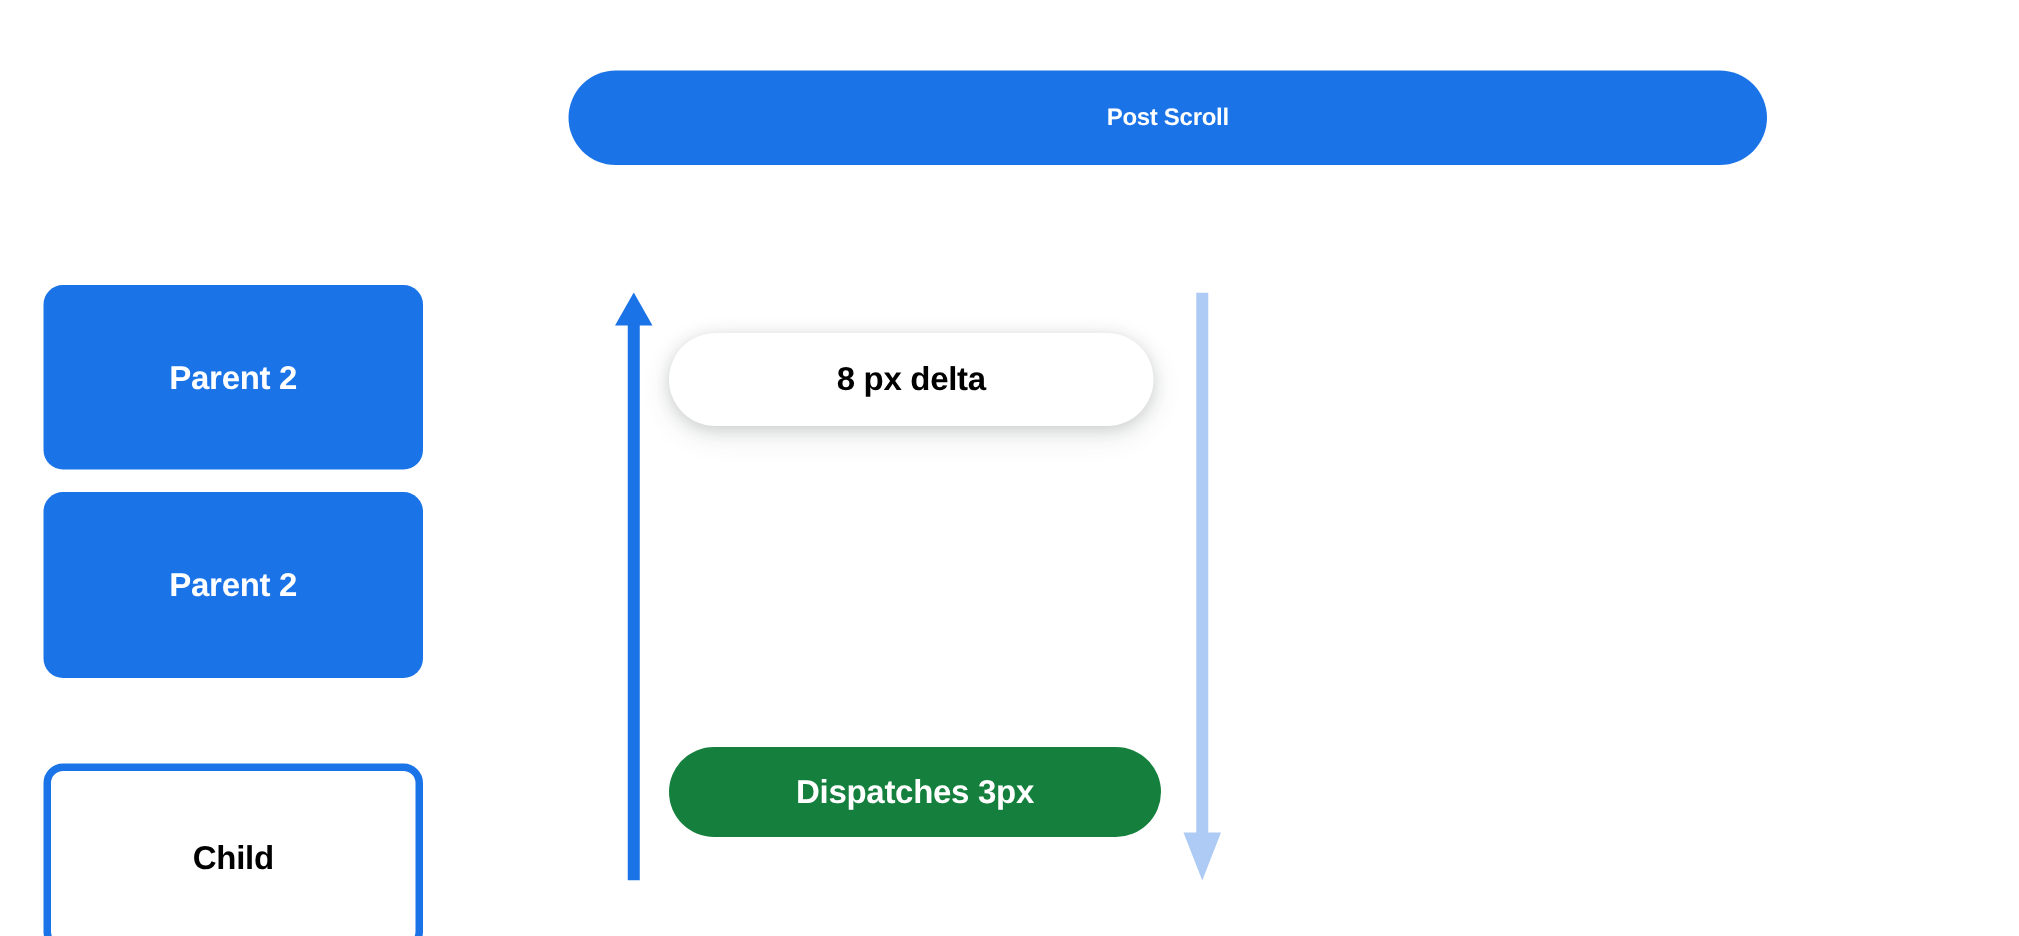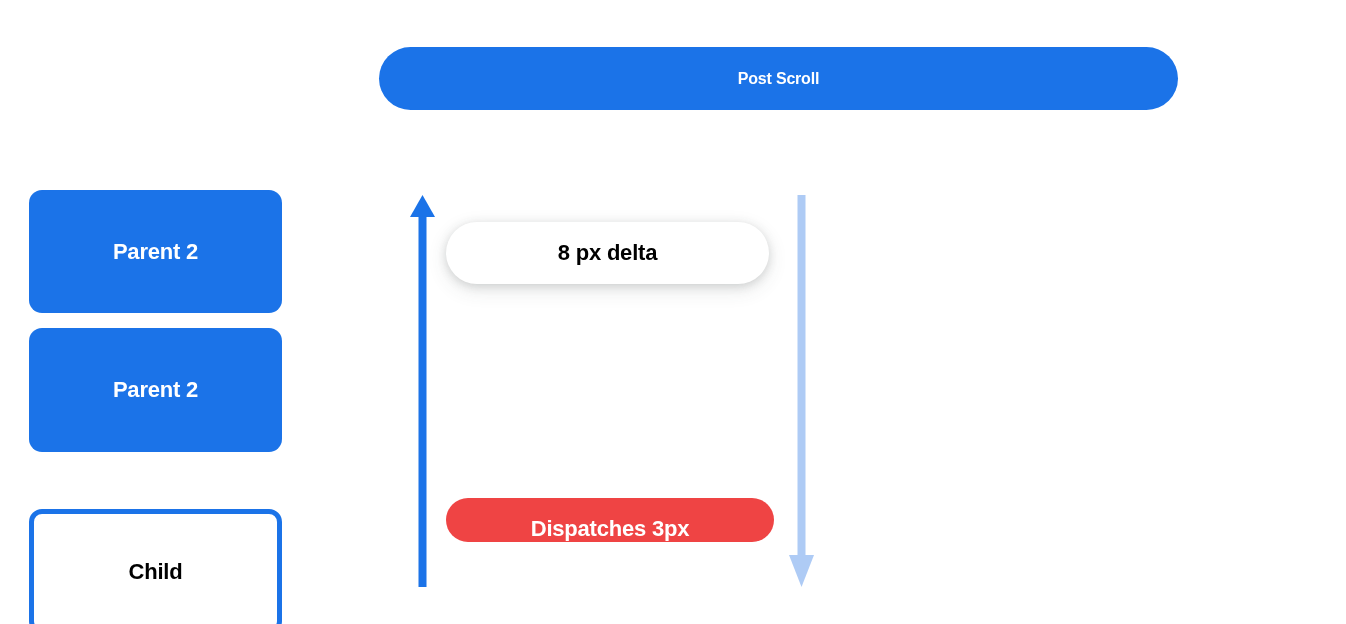--- a/index.html
+++ b/index.html
@@ -121,24 +121,23 @@
                 0 6px 20px rgba(60, 64, 67, 0.12);
   }
   #pill-delta .label {
     color: #000000;
   }
 
   #pill-dispatch {
     left: 446px;
     top: 498px;
     width: 328px;
-    height: 44px;
-    background: #ef4444;
+    height: 60px;
+    background: #15803d;
     border-radius: 30px;
-    align-items: flex-end;
   }
   #pill-dispatch .label {
     color: #ffffff;
   }
 </style>
 </head>
 <body>
 
 <div id="canvas">
 

